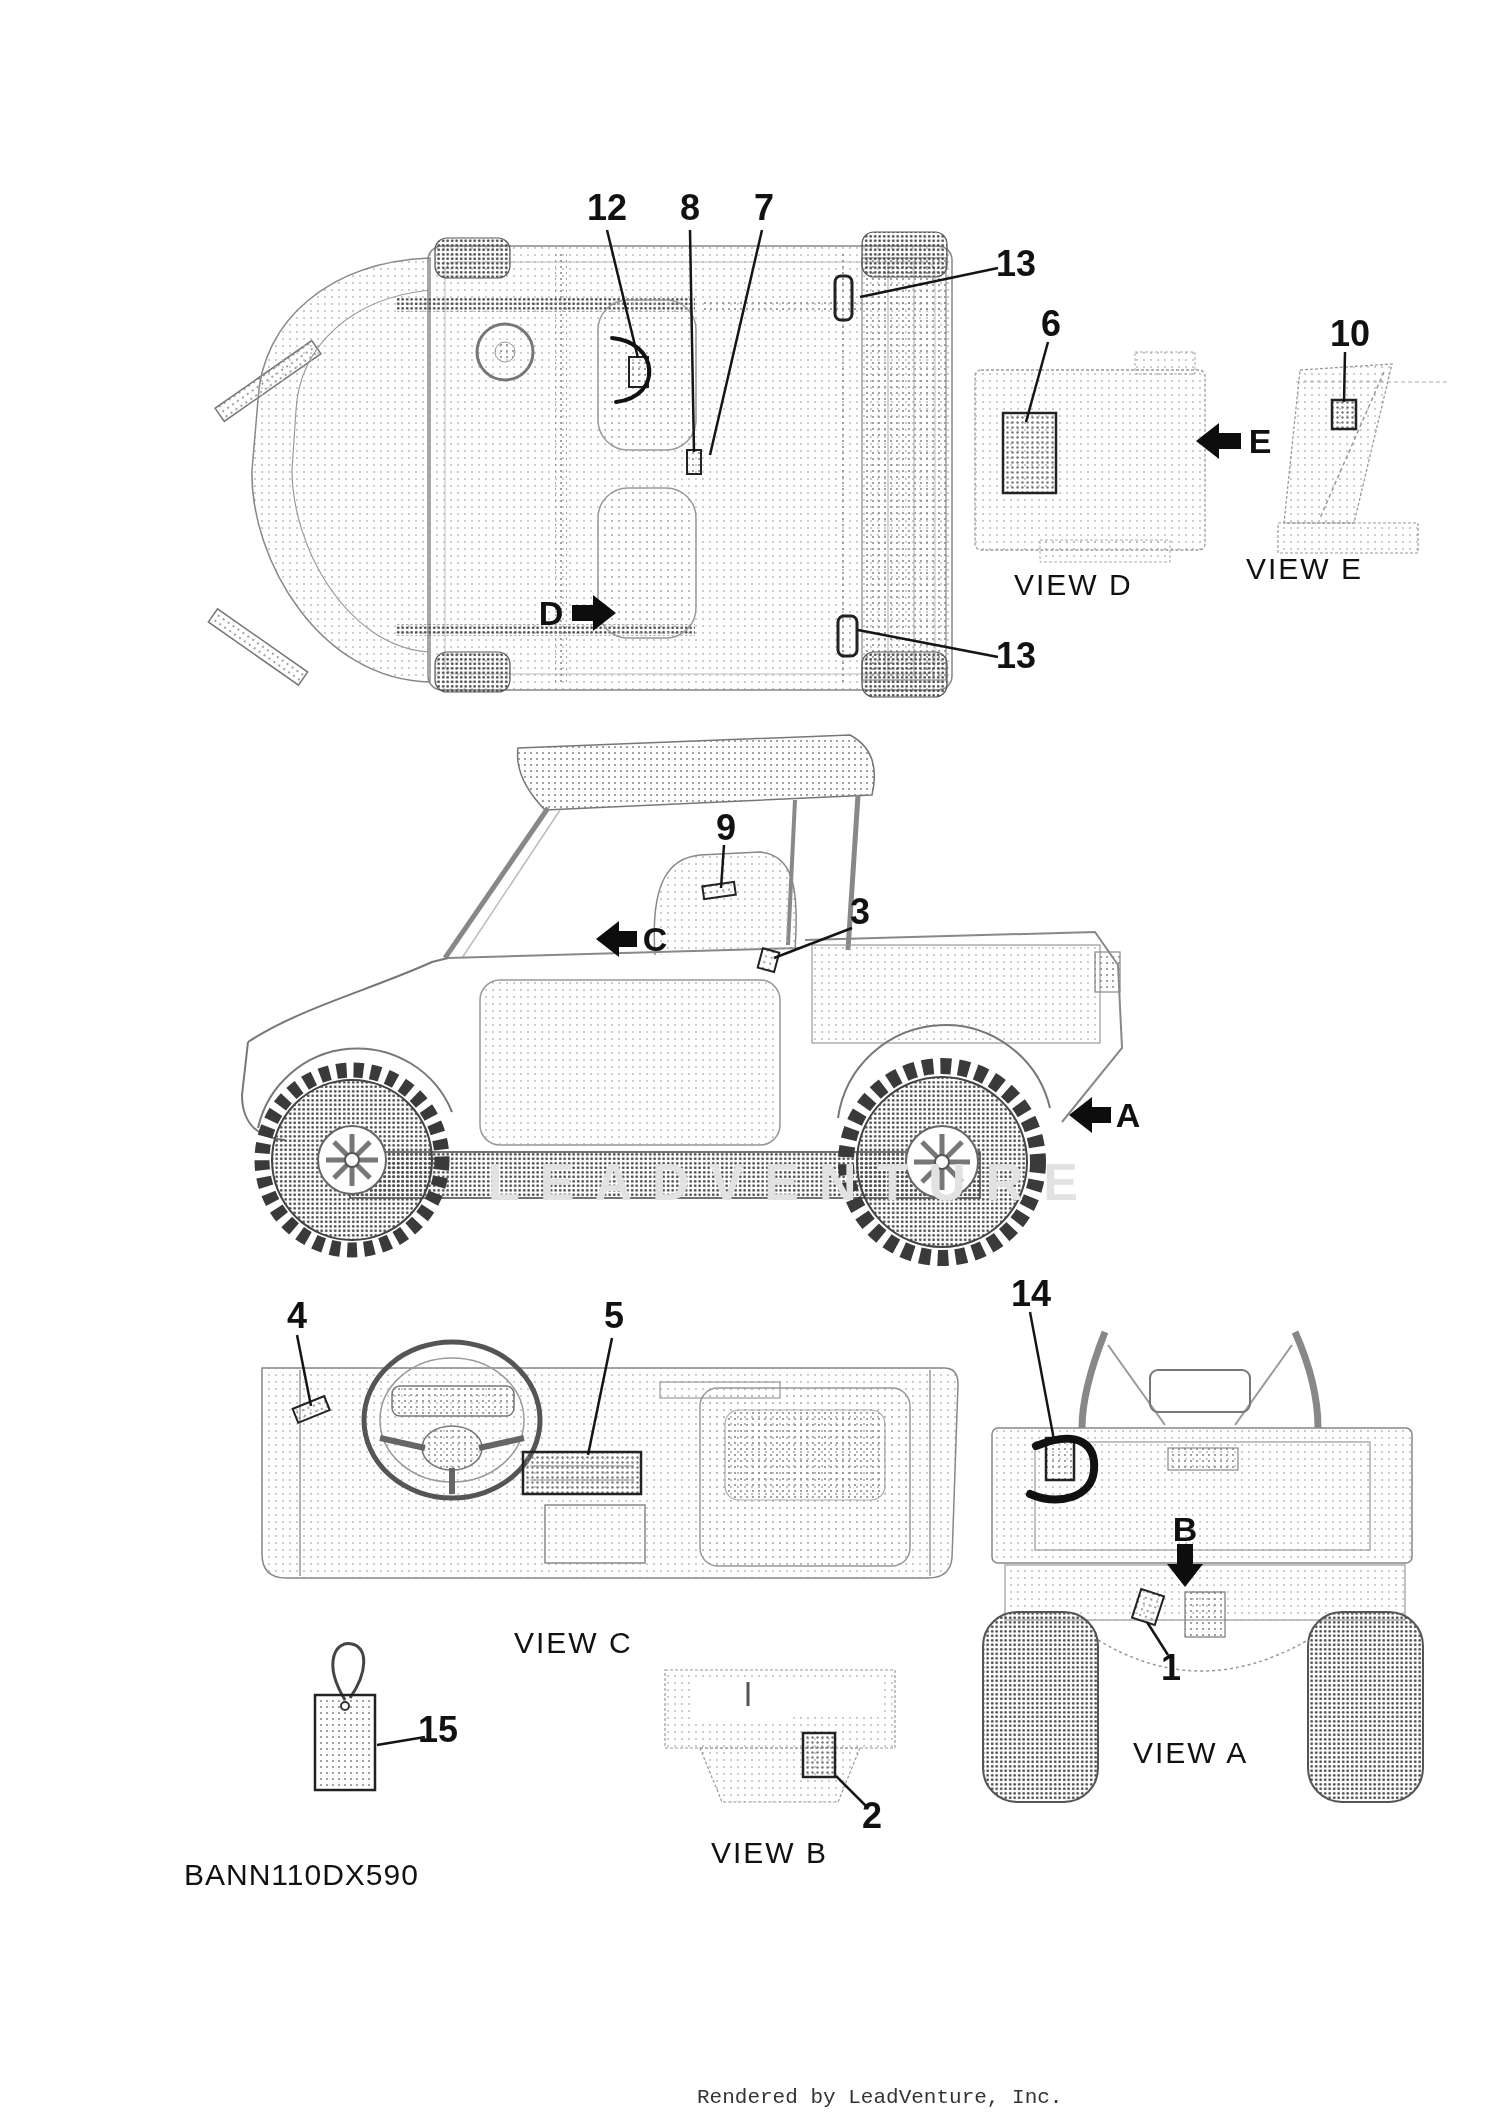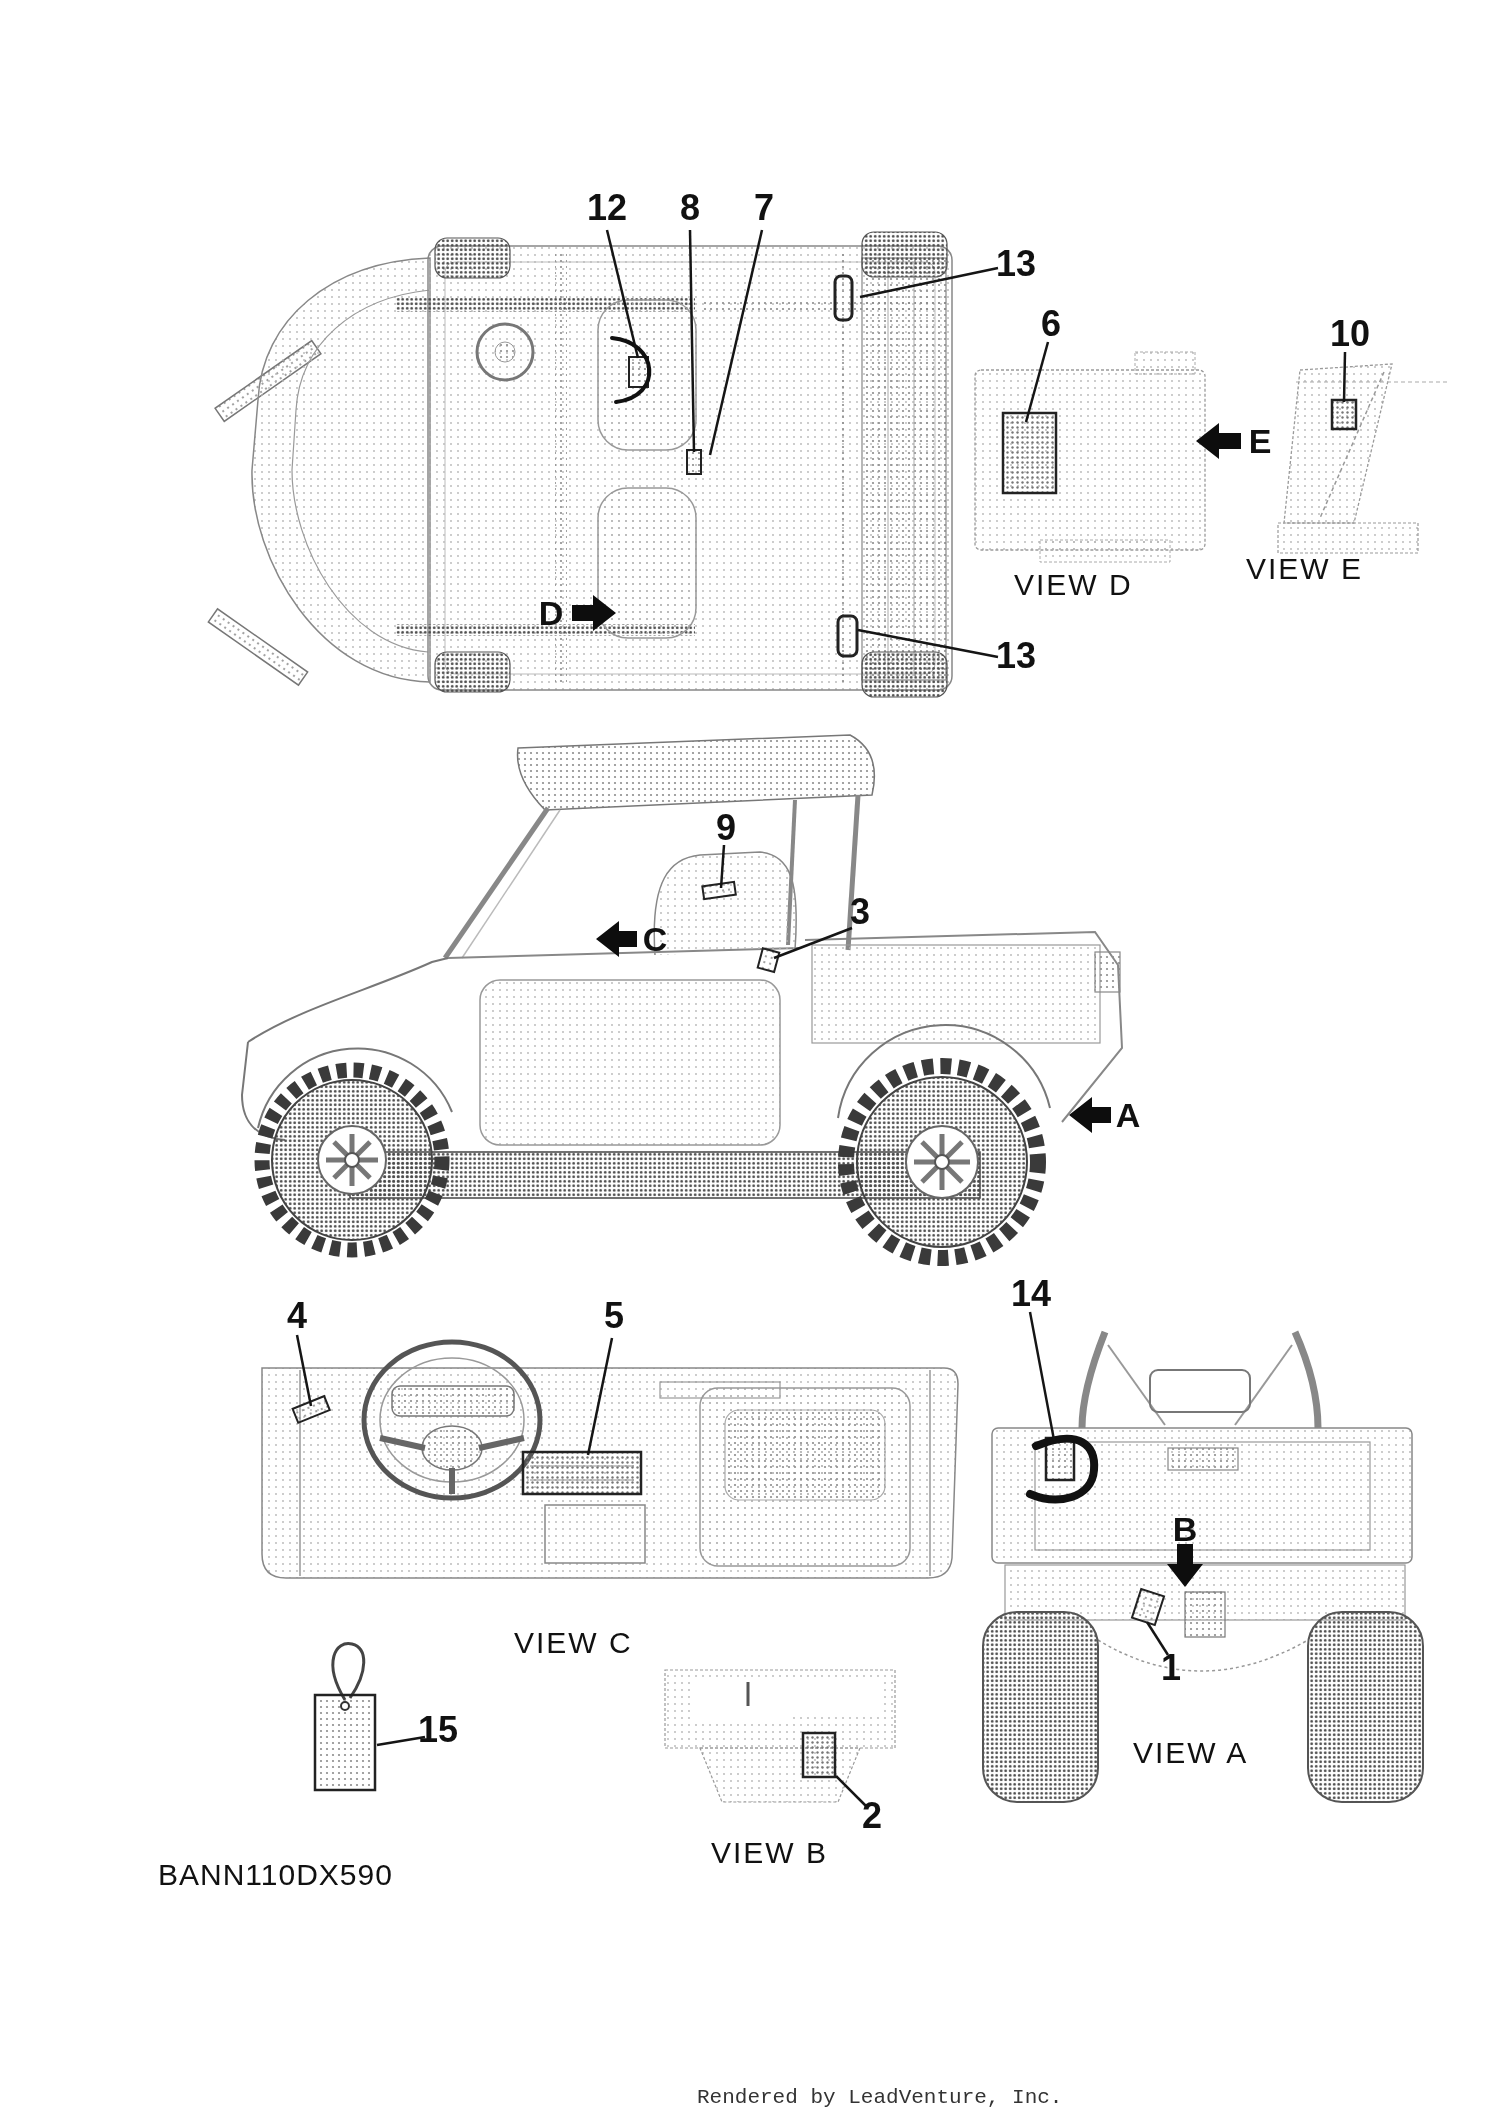--- a/index.html
+++ b/index.html
@@ -8,21 +8,21 @@
   .art{position:absolute;left:0;top:0;z-index:1;}
   .watermark{position:absolute;left:488px;top:1152px;z-index:2;
              font-family:"Liberation Sans",sans-serif;font-size:52px;font-weight:700;
              letter-spacing:20px;color:#e2e2e2;white-space:nowrap;}
   .callout{position:absolute;z-index:5;font-size:36px;font-weight:600;line-height:1;
            transform:translateX(-50%);white-space:nowrap;cursor:pointer;}
   .arrow-letter{position:absolute;z-index:5;font-size:34px;font-weight:700;line-height:1;
                 transform:translateX(-50%);}
   .view-label{position:absolute;z-index:5;font-size:30px;font-weight:400;letter-spacing:2px;
               line-height:1;white-space:nowrap;}
-  .part-code{position:absolute;left:158px;top:1858px;z-index:5;font-size:30px;font-weight:500;
+  .part-code{position:absolute;left:184px;top:1858px;z-index:5;font-size:30px;font-weight:500;
              letter-spacing:1px;}
   .copyright{position:absolute;left:265px;top:2066px;z-index:5;white-space:nowrap;
              font-family:"Liberation Mono","DejaVu Sans Mono",monospace;font-size:34px;}
   .rendered-by{position:absolute;left:683px;top:2086px;z-index:4;white-space:nowrap;
                font-family:"Liberation Mono","DejaVu Sans Mono",monospace;font-size:21px;color:#333;margin-left:14px;}
 </style>
 </head>
 <body>
 
 <div class="canvas">
@@ -207,20 +207,21 @@
 
     <g fill="#0d0d0d">
       <polygon points="1196,441 1219,423 1219,433 1241,433 1241,449 1219,449 1219,459"></polygon>
       <polygon points="616,613 593,595 593,605 572,605 572,621 593,621 593,631"></polygon>
       <polygon points="596,939 619,921 619,931 637,931 637,947 619,947 619,957"></polygon>
       <polygon points="1069,1115 1092,1097 1092,1107 1111,1107 1111,1123 1092,1123 1092,1133"></polygon>
       <polygon points="1185,1587 1167,1564 1177,1564 1177,1544 1193,1544 1193,1564 1203,1564"></polygon>
     </g>
   </svg>
 
+  <div class="watermark">LEADVENTURE</div>
 
   <div class="callout" style="left:607px;top:190px">12</div>
   <div class="callout" style="left:690px;top:190px">8</div>
   <div class="callout" style="left:764px;top:190px">7</div>
   <div class="callout" style="left:1016px;top:246px">13</div>
   <div class="callout" style="left:1051px;top:306px">6</div>
   <div class="callout" style="left:1350px;top:316px">10</div>
   <div class="callout" style="left:1016px;top:638px">13</div>
   <div class="callout" style="left:726px;top:810px">9</div>
   <div class="callout" style="left:860px;top:894px">3</div>

